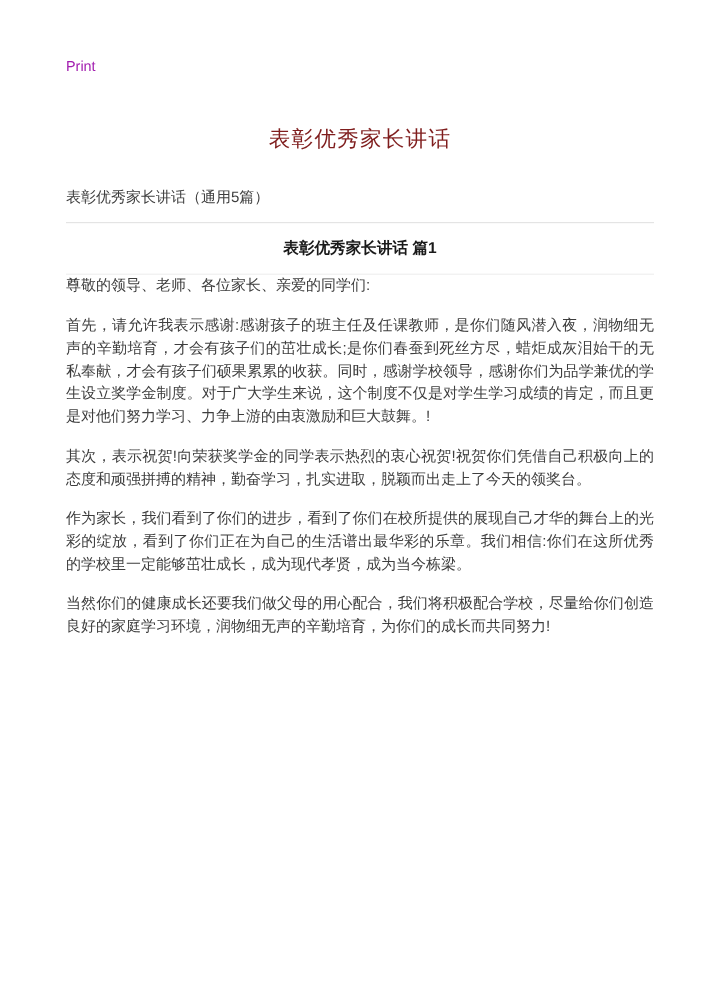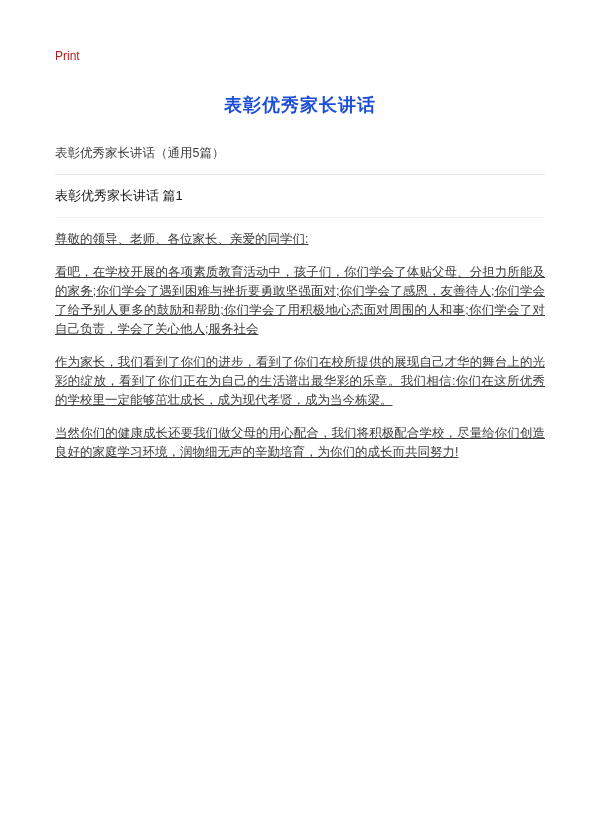--- a/index.html
+++ b/index.html
@@ -13,49 +13,48 @@
     min-height: 828px;
     margin: 0 auto;
     background: #ffffff;
     box-sizing: border-box;
     padding: 46px 55px 40px 55px;
     font-family: "Liberation Sans", sans-serif;
     color: #3d3d3d;
   }
   .print-link {
     font-size: 12px;
-    color: #b91c1c;
-    margin-bottom: 20px;
+    color: #a21caf;
+    margin-bottom: 32px;
     display: inline-block;
     cursor: pointer;
   }
   .doc-title {
     text-align: center;
     font-size: 18px;
-    font-weight: bold;
-    color: #1d4ed8;
+    font-weight: normal;
+    color: #7f1d1d;
     margin: 10px 0 24px 0;
     letter-spacing: 1px;
   }
   .doc-subtitle {
     font-size: 12.5px;
     color: #3d3d3d;
     padding: 4px 0 12px 0;
     border-bottom: 1px solid #e4e4e4;
   }
   .section-heading {
     font-size: 13px;
-    font-weight: normal;
+    font-weight: bold;
     color: #1a1a1a;
     padding: 12px 0 12px 0;
     border-bottom: 1px solid #efefef;
+    text-align: center;
   }
   .body-text {
-    margin-top: 12px;
-    text-decoration: underline;
   }
   .body-text p {
     font-size: 12.5px;
     line-height: 19px;
     margin: 0 0 14px 0;
     text-align: justify;
     color: #3d3d3d;
   }
 </style>
 </head>
@@ -66,18 +65,19 @@
   <span class="print-link">Print</span>
 
   <h1 class="doc-title">表彰优秀家长讲话</h1>
 
   <div class="doc-subtitle">表彰优秀家长讲话（通用5篇）</div>
 
   <div class="section-heading">表彰优秀家长讲话 篇1</div>
 
   <div class="body-text">
     <p>尊敬的领导、老师、各位家长、亲爱的同学们:</p>
-    <p>看吧，在学校开展的各项素质教育活动中，孩子们，你们学会了体贴父母、分担力所能及的家务;你们学会了遇到困难与挫折要勇敢坚强面对;你们学会了感恩，友善待人;你们学会了给予别人更多的鼓励和帮助;你们学会了用积极地心态面对周围的人和事;你们学会了对自己负责，学会了关心他人;服务社会</p>
+    <p>首先，请允许我表示感谢:感谢孩子的班主任及任课教师，是你们随风潜入夜，润物细无声的辛勤培育，才会有孩子们的茁壮成长;是你们春蚕到死丝方尽，蜡炬成灰泪始干的无私奉献，才会有孩子们硕果累累的收获。同时，感谢学校领导，感谢你们为品学兼优的学生设立奖学金制度。对于广大学生来说，这个制度不仅是对学生学习成绩的肯定，而且更是对他们努力学习、力争上游的由衷激励和巨大鼓舞。!</p>
+    <p>其次，表示祝贺!向荣获奖学金的同学表示热烈的衷心祝贺!祝贺你们凭借自己积极向上的态度和顽强拼搏的精神，勤奋学习，扎实进取，脱颖而出走上了今天的领奖台。</p>
     <p>作为家长，我们看到了你们的进步，看到了你们在校所提供的展现自己才华的舞台上的光彩的绽放，看到了你们正在为自己的生活谱出最华彩的乐章。我们相信:你们在这所优秀的学校里一定能够茁壮成长，成为现代孝贤，成为当今栋梁。</p>
     <p>当然你们的健康成长还要我们做父母的用心配合，我们将积极配合学校，尽量给你们创造良好的家庭学习环境，润物细无声的辛勤培育，为你们的成长而共同努力!</p>
   </div>
 
 </div>
 
 </body></html>

